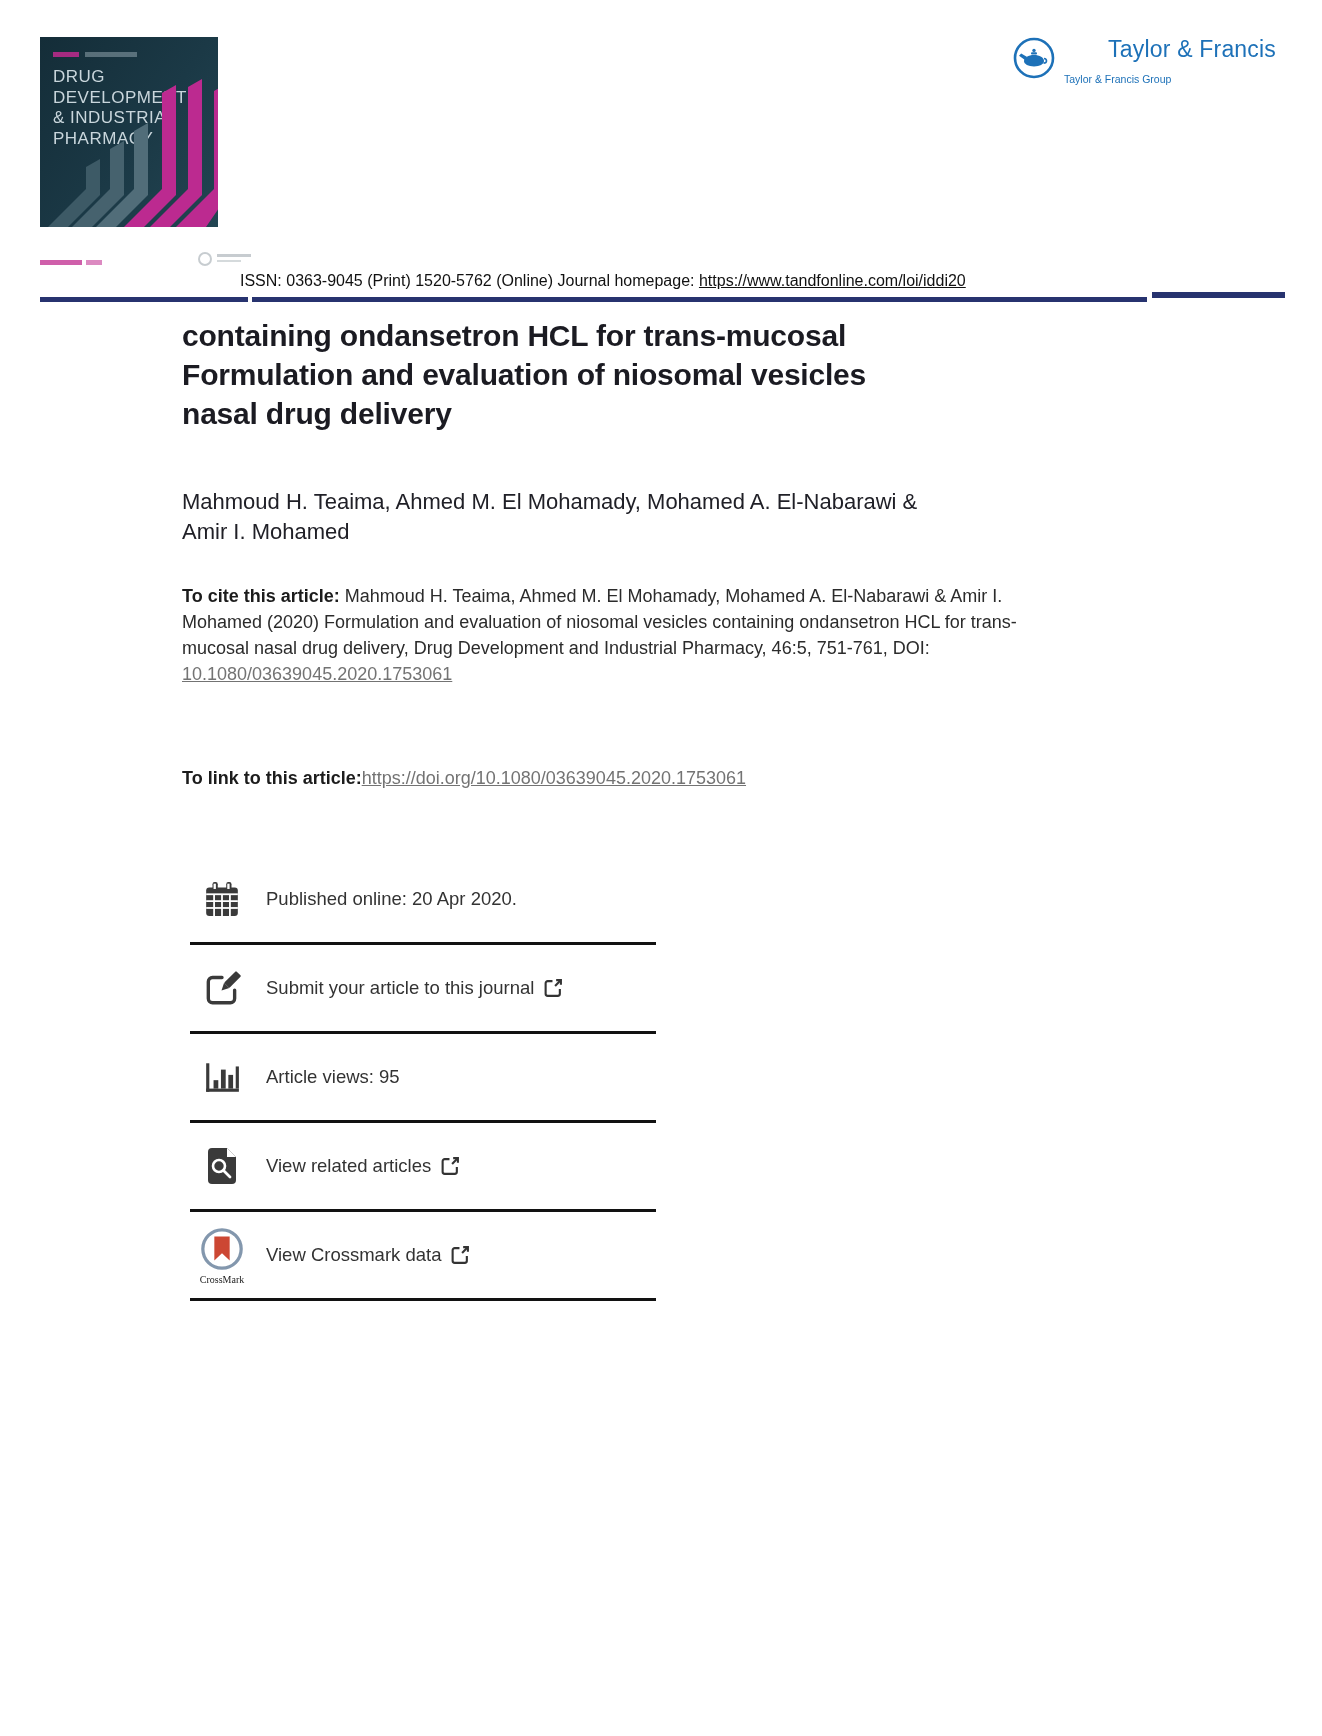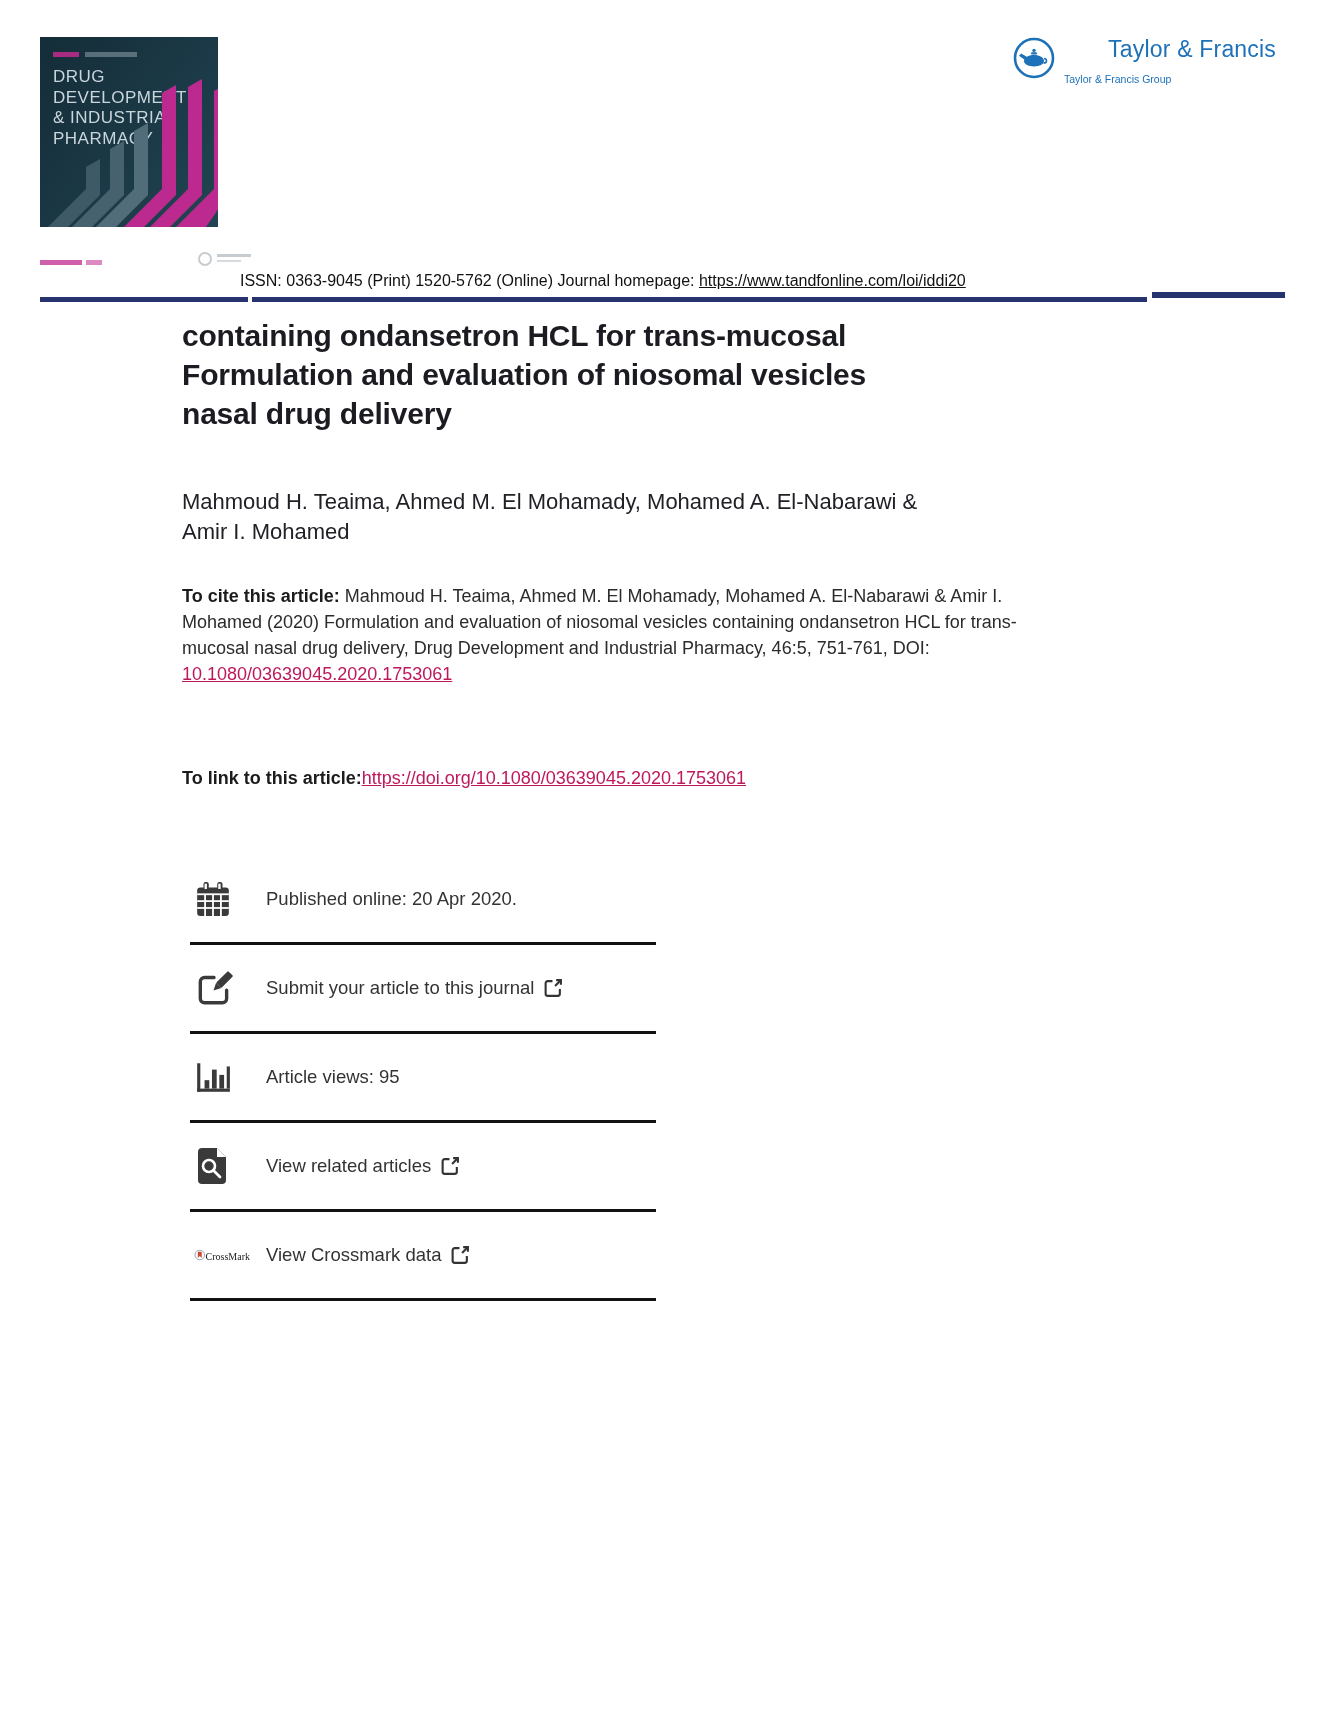--- a/index.html
+++ b/index.html
@@ -56,31 +56,31 @@
   }
   .authors {
     position:absolute; left:182px; top:487px; width:900px;
     font-size:22px; line-height:1.35; font-weight:500; color:#202027;
   }
   .cite {
     position:absolute; left:182px; top:583px; width:885px;
     font-size:18px; line-height:1.45; color:#2b2b2b;
   }
   .cite b, .linkline b { font-weight:700; color:#1c1c1c; }
-  .cite a, .linkline a { color:#be185d; text-decoration:underline; }
+  .cite a, .linkline a { color:#737373; text-decoration:underline; }
   .linkline { position:absolute; left:182px; top:768px; font-size:18px; color:#2b2b2b; }
   .linkline a { }
 
   
   .actions { position:absolute; left:190px; top:856px; width:466px; }
   .action-row {
     display:flex; align-items:center; gap:16px; height:89px;
     border-bottom:3px solid #121212; padding:0 4px;
   }
-  .action-row .ic { width:56px; display:flex; flex-direction:row; align-items:center; flex:0 0 56px; }
+  .action-row .ic { width:56px; display:flex; flex-direction:column; align-items:center; flex:0 0 56px; }
   .action-row .lbl { font-size:18.5px; color:#333; display:flex; align-items:center; gap:9px; }
   .cm-caption { font-family:"Liberation Serif", serif; font-size:10px; color:#222; margin-top:2px; }
 
   
   .footer {
     position:absolute; left:0; top:1590px; width:100%;
     text-align:center; font-size:18px; line-height:1.65; color:#222;
   }
 </style>
 </head>

